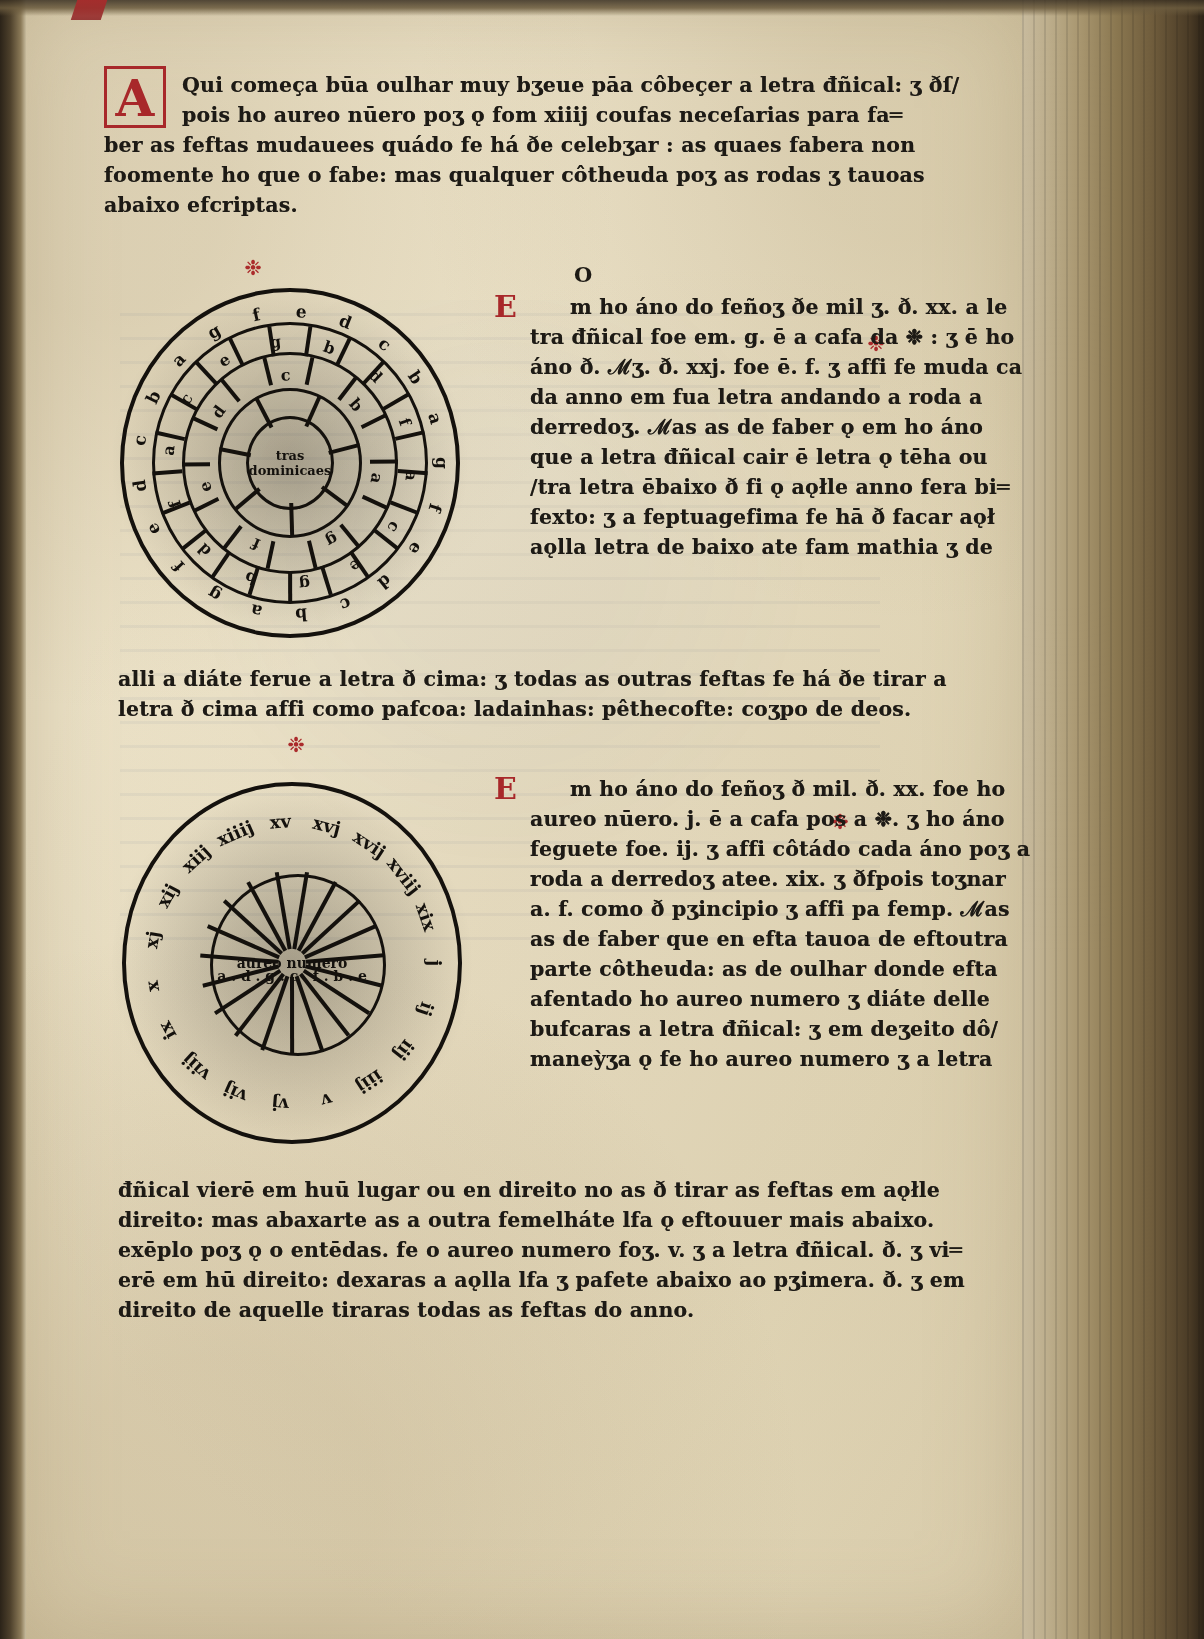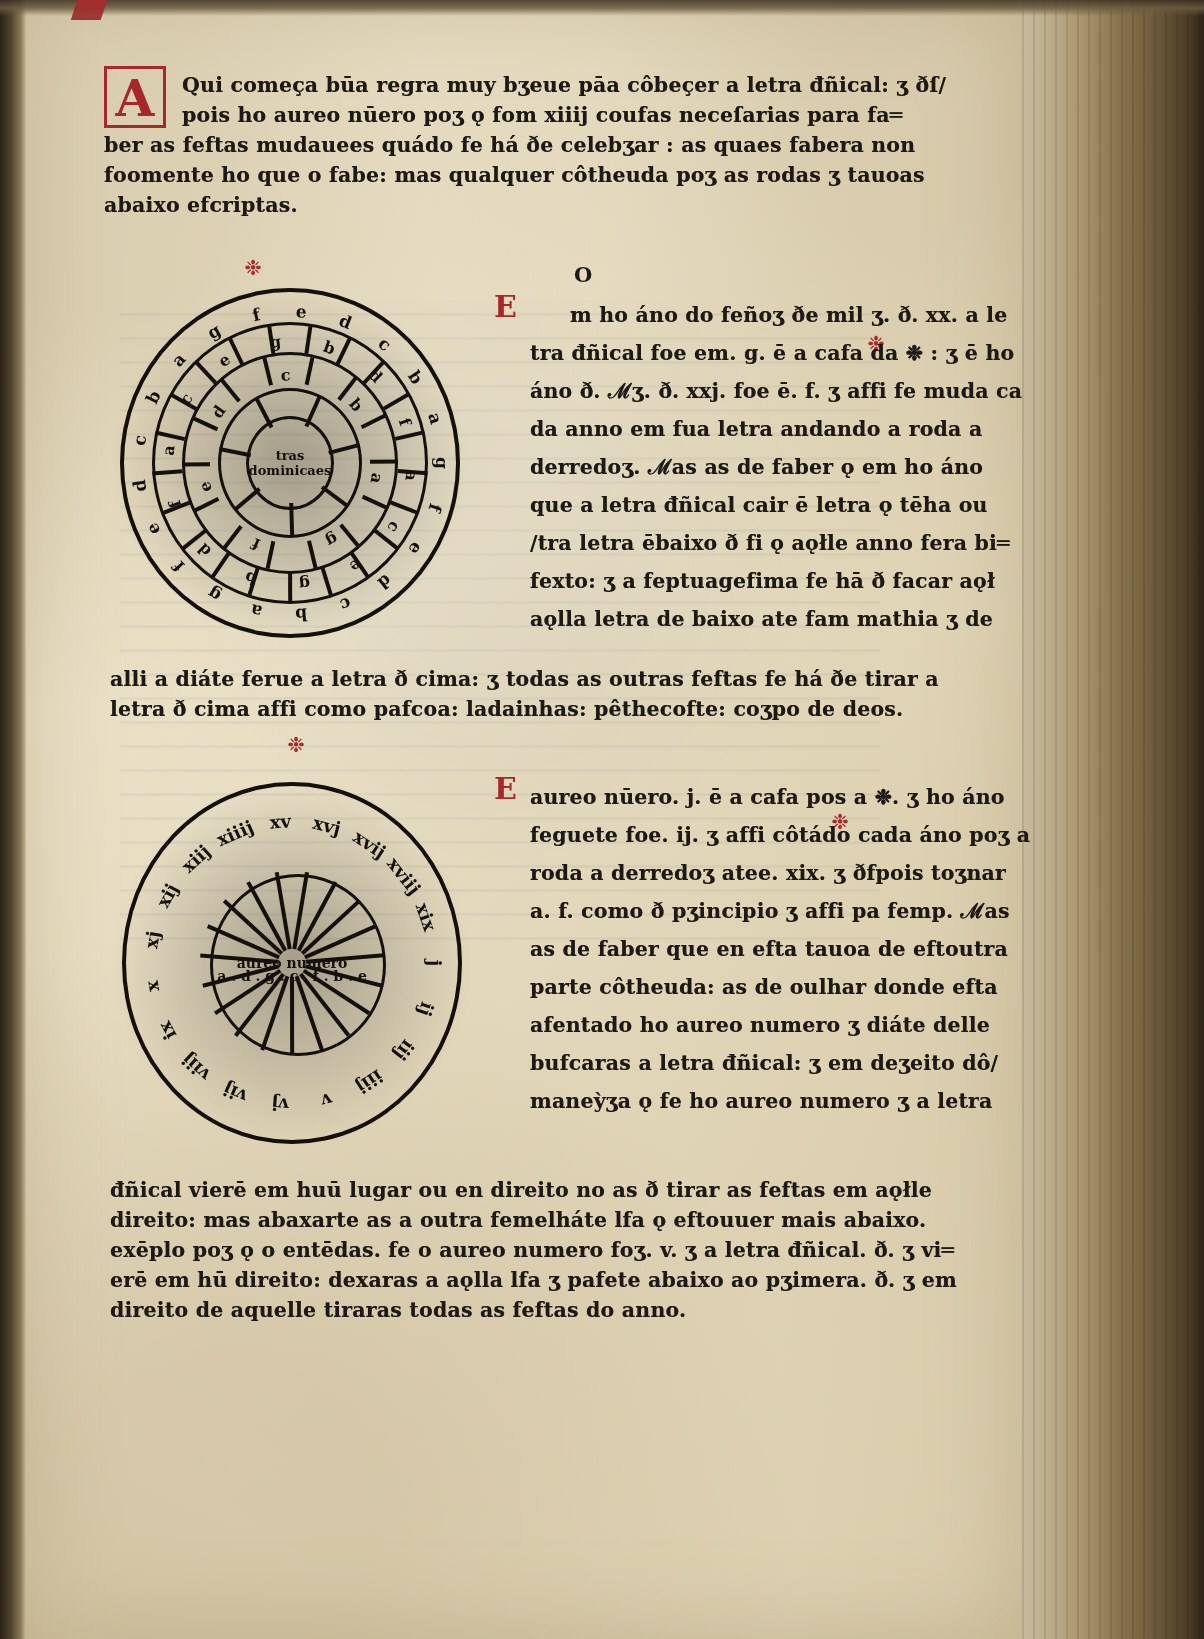--- a/index.html
+++ b/index.html
@@ -106,25 +106,25 @@
     position: absolute;
     color: #a8282a;
     font-weight: 700;
     font-size: 30px;
     line-height: 30px;
     font-family: "DejaVu Serif", serif;
   }
 
   #para1 { left: 530px; top: 292px; width: 460px; }
   #para2 { left: 530px; top: 774px; width: 470px; }
-  #para1 .line, #para2 .line { white-space: nowrap; margin-top: 8px; }
+  #para1 .line, #para2 .line { white-space: nowrap; }
 
   #mid-block { left: 110px; top: 664px; width: 880px; }
   #bottom-block { left: 110px; top: 1175px; width: 900px; }
-  #mid-block .line, #bottom-block .line { white-space: nowrap; }
+  #mid-block .line, #bottom-block .line { white-space: nowrap; margin-left: 8px; }
 
   .rubric-o {
     position:absolute; left: 574px; top: 262px;
     color:#1d1a15; font-size: 21px; font-weight:700;
   }
 
   
   .floret {
     position: absolute;
     width: 20px; height: 20px;
@@ -177,21 +177,21 @@
   <div class="paper"></div>
   <div class="showthrough"></div>
   <div class="spine"></div>
   <div class="leftedge"></div>
   <div class="topedge"></div>
   <div class="redmark"></div>
 
   <div class="initial-A">A</div>
 
   <div class="col-text blackletter" id="head-block">
-    <div class="line indent">Qui começa būa regra muy bʒeue pāa côbeçer a letra đñical: ʒ ðſ/</div>
+    <div class="line indent">Qui começa būa oulhar muy bʒeue pāa côbeçer a letra đñical: ʒ ðſ/</div>
     <div class="line indent">pois ho aureo nūero poʒ ǫ fom xiiij coufas  neceſarias para fa═</div>
     <div class="line">ber as feftas mudauees quádo fe há ðe  celebʒar : as quaes fabera non</div>
     <div class="line">foomente ho que o fabe: mas qualquer côtheuda poʒ as rodas ʒ tauoas</div>
     <div class="line">abaixo efcriptas.</div>
   </div>
 
   <div class="rubric-o">O</div>
 
   <div class="floret" style="left:243px; top:258px;">❉</div>
   <div class="floret" style="left:286px; top:735px;">❉</div>
@@ -211,20 +211,21 @@
     <div class="line">aǫlla letra de baixo ate fam mathia ʒ de</div>
   </div>
 
   <div class="col-text blackletter" id="mid-block">
     <div class="line">alli a diáte ferue a letra ð cima: ʒ todas as outras feftas fe há ðe  tirar a</div>
     <div class="line">letra ð cima affi como pafcoa: ladainhas: pêthecofte: coʒpo de deos.</div>
   </div>
 
   <div class="initial-E" style="left:494px; top:774px;">E</div>
   <div class="col-text blackletter" id="para2">
+    <div class="line" style="padding-left:40px">m ho áno do feñoʒ ð mil. ð. xx. foe ho</div>
     <div class="line">aureo nūero. j. ē a cafa pos a ❉. ʒ ho áno</div>
     <div class="line">feguete foe. ij. ʒ affi côtádo cada áno poʒ a</div>
     <div class="line">roda a derredoʒ atee. xix. ʒ ðfpois toʒnar</div>
     <div class="line">a. f. como ð pʒincipio ʒ affi pa femp. ℳas</div>
     <div class="line">as de faber que en efta tauoa de eftoutra</div>
     <div class="line">parte côtheuda: as de oulhar donde efta</div>
     <div class="line">afentado ho aureo numero ʒ diáte delle</div>
     <div class="line">bufcaras a letra đñical: ʒ em deʒeito dô/</div>
     <div class="line">maneỳʒa ǫ fe ho aureo numero ʒ  a letra</div>
   </div>

